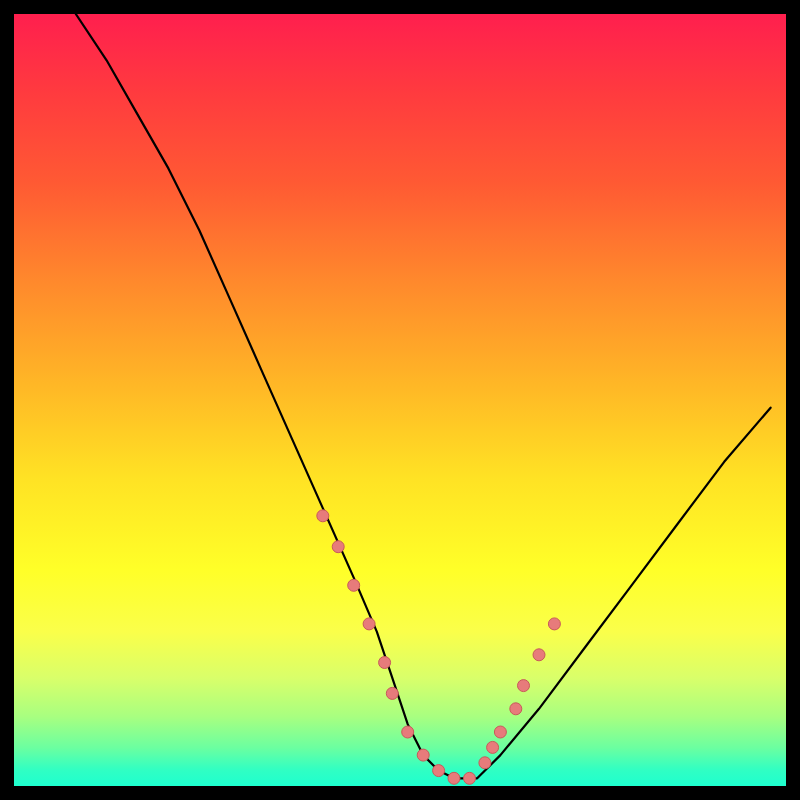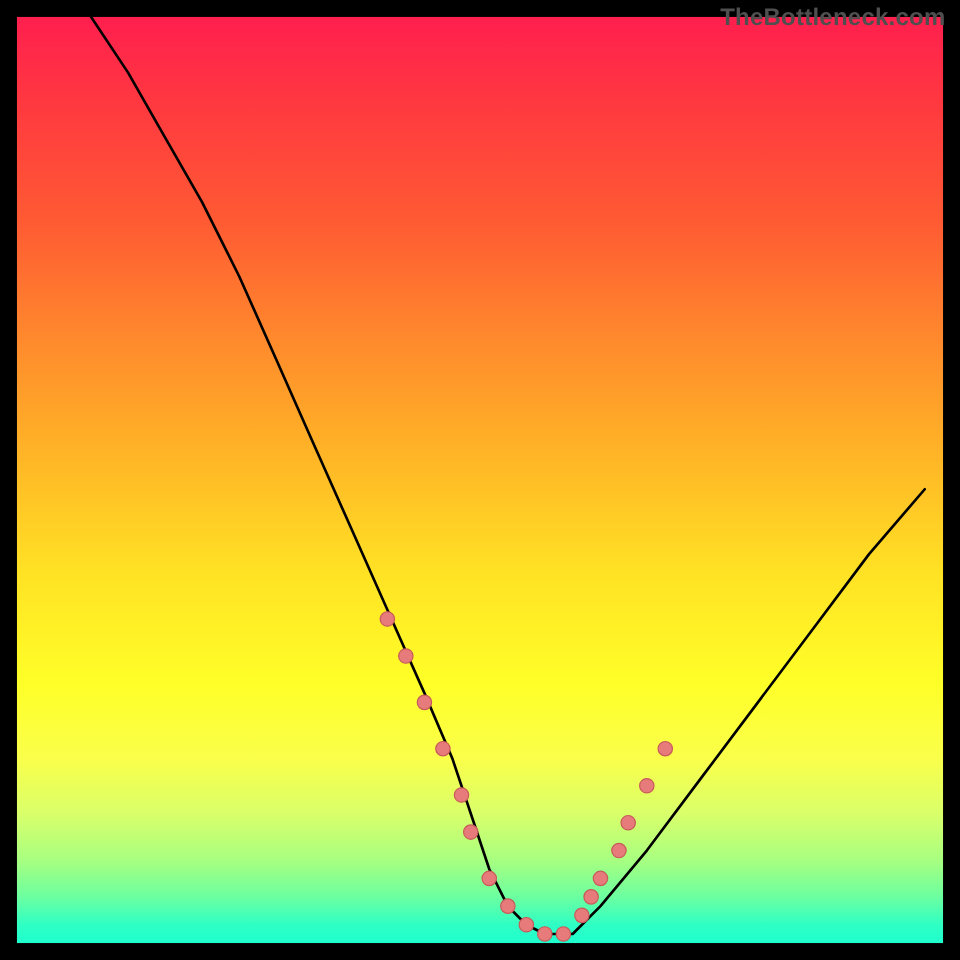--- a/index.html
+++ b/index.html
@@ -92,14 +92,13 @@
           <circle cx="478.6" cy="733.4" r="6" fill="#e77b7b" stroke="#c85a5a" stroke-width="1"></circle>
           <circle cx="486.4" cy="718.0" r="6" fill="#e77b7b" stroke="#c85a5a" stroke-width="1"></circle>
           <circle cx="501.8" cy="694.8" r="6" fill="#e77b7b" stroke="#c85a5a" stroke-width="1"></circle>
           <circle cx="509.5" cy="671.6" r="6" fill="#e77b7b" stroke="#c85a5a" stroke-width="1"></circle>
           <circle cx="525.0" cy="640.8" r="6" fill="#e77b7b" stroke="#c85a5a" stroke-width="1"></circle>
           <circle cx="540.4" cy="609.9" r="6" fill="#e77b7b" stroke="#c85a5a" stroke-width="1"></circle>
         </g>
     </svg>
   </div>
 
-  <div class="watermark">TheBottleneck.com</div>
 </div>
 
 </body></html>

